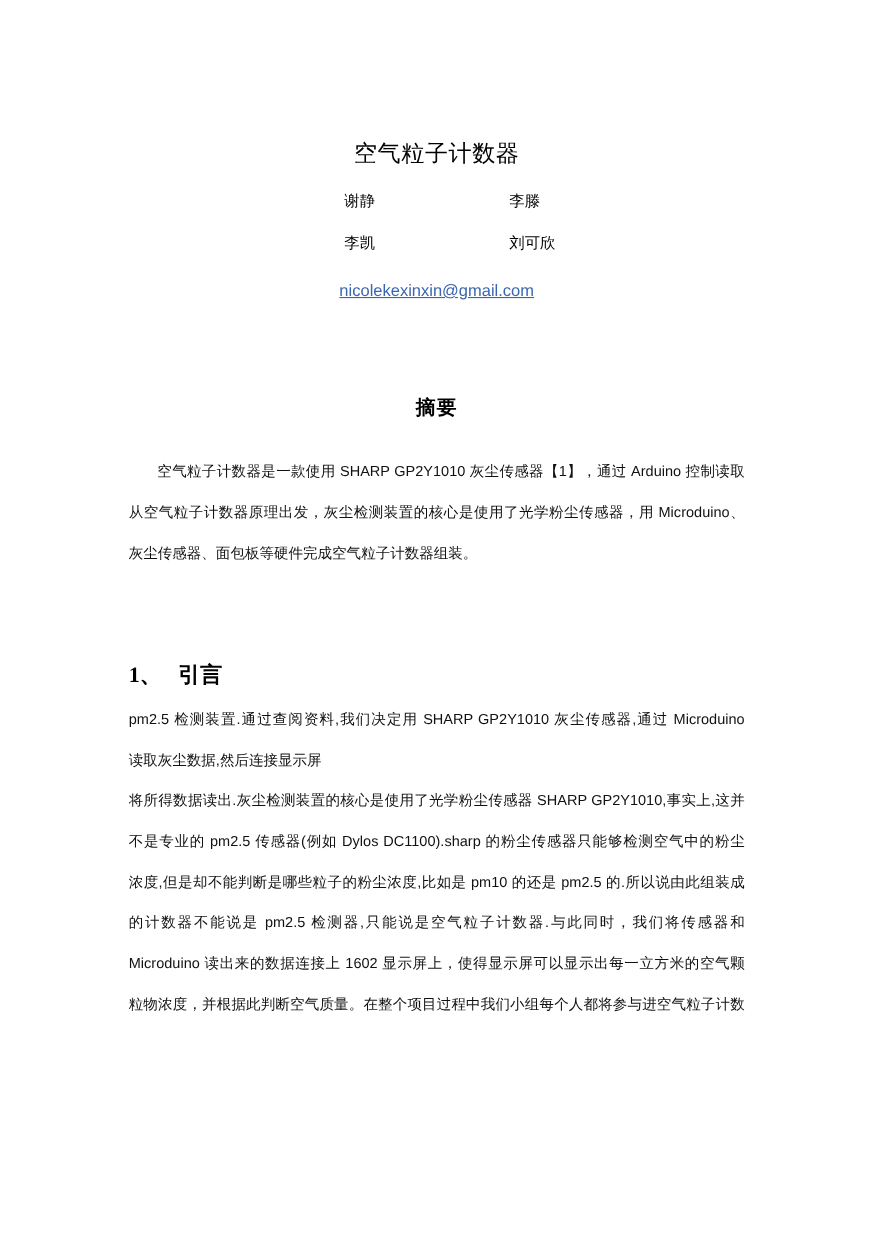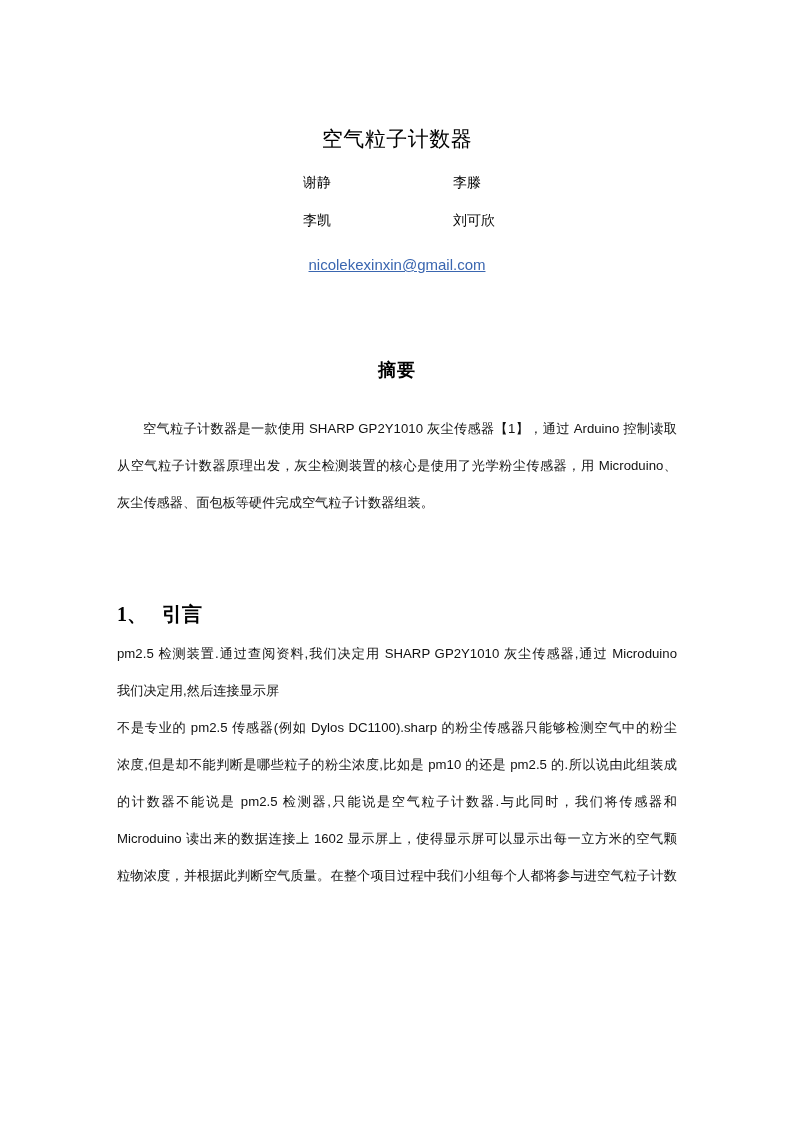--- a/index.html
+++ b/index.html
@@ -46,21 +46,21 @@
     font-weight: normal;
     letter-spacing: 0.5px;
     position: absolute;
     left: 0;
     top: 126px;
     width: 560px;
   }
 
   .authors {
     position: absolute;
-    left: 0;
+    left: 10px;
     width: 560px;
   }
   .author-row {
     display: block;
     position: relative;
     height: 38px;
   }
   .author {
     position: absolute;
     font-size: 14px;
@@ -167,21 +167,22 @@
     <div class="body-block" id="abstract-body">
       <span class="line indent j">空气粒子计数器是一款使用 SHARP GP2Y1010 灰尘传感器【1】，通过 Arduino 控制读取</span>
       <span class="line j">从空气粒子计数器原理出发，灰尘检测装置的核心是使用了光学粉尘传感器，用 Microduino、</span>
       <span class="line">灰尘传感器、面包板等硬件完成空气粒子计数器组装。</span>
     </div>
 
     <div class="section-heading">1、   引言</div>
 
     <div class="body-block" id="intro-body">
       <span class="line j">pm2.5 检测装置.通过查阅资料,我们决定用 SHARP GP2Y1010 灰尘传感器,通过 Microduino</span>
-      <span class="line">我们决定用,然后连接显示屏</span>
+      <span class="line">读取灰尘数据,然后连接显示屏</span>
+      <span class="line j">将所得数据读出.灰尘检测装置的核心是使用了光学粉尘传感器 SHARP GP2Y1010,事实上,这并</span>
       <span class="line j">不是专业的 pm2.5 传感器(例如 Dylos DC1100).sharp 的粉尘传感器只能够检测空气中的粉尘</span>
       <span class="line j">浓度,但是却不能判断是哪些粒子的粉尘浓度,比如是 pm10 的还是 pm2.5 的.所以说由此组装成</span>
       <span class="line j">的计数器不能说是 pm2.5 检测器,只能说是空气粒子计数器.与此同时，我们将传感器和</span>
       <span class="line j">Microduino 读出来的数据连接上 1602 显示屏上，使得显示屏可以显示出每一立方米的空气颗</span>
       <span class="line j">粒物浓度，并根据此判断空气质量。在整个项目过程中我们小组每个人都将参与进空气粒子计数</span>
     </div>
 
   </div>
 </div>
 

